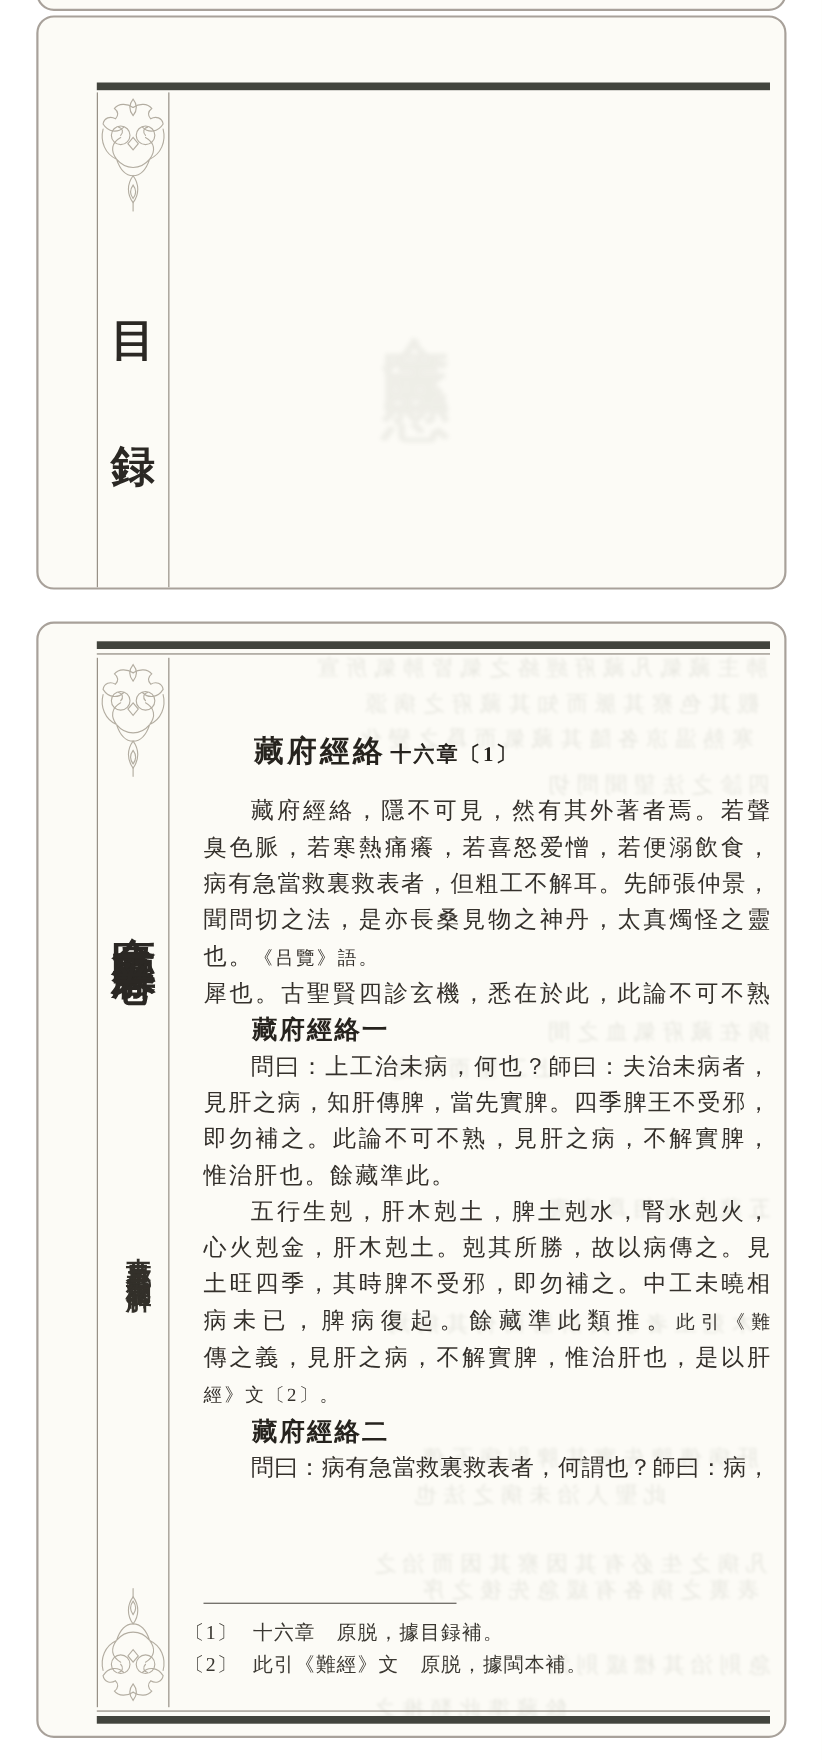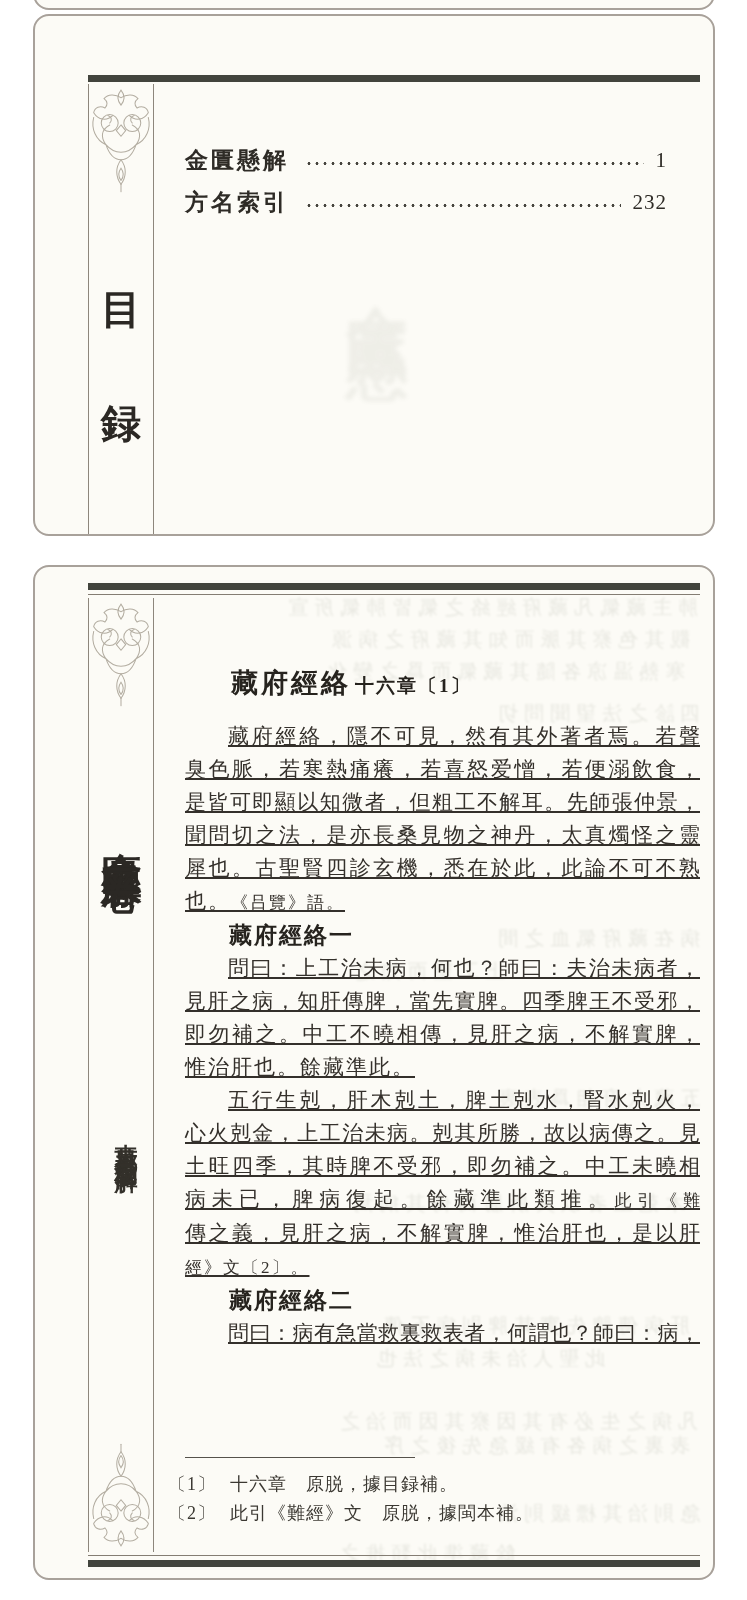--- a/index.html
+++ b/index.html
@@ -71,21 +71,21 @@
 
   .content{position:absolute;left:150px;top:96px;width:515px;color:#34302b;}
   .bheading{
     font-size:27px;font-weight:700;line-height:40px;margin:0 0 14px 0;
     padding-left:46px;letter-spacing:3px;color:#26231e;white-space:nowrap;
   }
   .bheading .hsuffix{font-size:19px;font-weight:600;letter-spacing:2px;margin-left:4px;}
   .para{margin:0;}
   .bline{
     font-size:21px;line-height:33px;letter-spacing:2px;
-    text-align:justify;text-justify:distribute;text-decoration:underline;
+    text-align:justify;text-justify:distribute;
   }
   .bline.full{text-align-last:justify;letter-spacing:0;}
   .bline.ind{padding-left:43px;}
   .bline .small{font-size:17px;}
   .sub{
     font-size:23px;font-weight:700;line-height:33px;padding-left:44px;
     letter-spacing:2px;color:#26231e;
   }
 
   .fsep{position:absolute;left:150px;top:890px;width:230px;height:1px;background:#55524b;}
@@ -135,32 +135,20 @@
           <use href="#orn"></use>
         </svg>
       <div class="mulu">
         <span>目</span>
         <span>録</span>
       </div>
     </div>
 
     <div class="ghost-v">金匱懸</div>
 
-    <div class="toc-rows">
-      <div class="toc-row">
-        <span class="toc-label">金匱懸解</span>
-        <span class="toc-leader"></span>
-        <span class="toc-page">1</span>
-      </div>
-      <div class="toc-row">
-        <span class="toc-label">方名索引</span>
-        <span class="toc-leader"></span>
-        <span class="toc-page">232</span>
-      </div>
-    </div>
   </div>
 </div>
 
 <div class="card" id="card-main">
   <div class="inner">
     <div class="rule-thick" style="top:16px"></div>
     <div class="rule-thin" style="top:27px"></div>
 
     <div class="strip" id="main-strip">
       <svg class="orn" viewBox="0 0 68 112">
@@ -195,35 +183,35 @@
       </div>
 
     <div class="content">
       <div class="bheading">
         <span>藏府經絡</span><span class="hsuffix">十六章〔1〕</span>
       </div>
       <div>
           <div class="para">
             <div class="bline full ind"><span>藏府經絡，隱不可見，然有其外著者焉。若聲</span></div>
             <div class="bline full"><span>臭色脈，若寒熱痛癢，若喜怒爱憎，若便溺飲食，</span></div>
-            <div class="bline full"><span>是皆可即顯以知微者，但粗工不解耳。先師張仲景，</span></div>
+            <div class="bline full"><span>病有急當救裏救表者，但粗工不解耳。先師張仲景，</span></div>
             <div class="bline full"><span>聞問切之法，是亦長桑見物之神丹，太真燭怪之靈</span></div>
+            <div class="bline"><span>也。</span><span class="small">《吕覽》語。</span></div>
             <div class="bline full"><span>犀也。古聖賢四診玄機，悉在於此，此論不可不熟</span></div>
-            <div class="bline"><span>也。</span><span class="small">《吕覽》語。</span></div>
           </div>
           <div class="sub">藏府經絡一</div>
           <div class="para">
             <div class="bline full ind"><span>問曰：上工治未病，何也？師曰：夫治未病者，</span></div>
             <div class="bline full"><span>見肝之病，知肝傳脾，當先實脾。四季脾王不受邪，</span></div>
-            <div class="bline full"><span>即勿補之。中工不曉相傳，見肝之病，不解實脾，</span></div>
+            <div class="bline full"><span>即勿補之。此論不可不熟，見肝之病，不解實脾，</span></div>
             <div class="bline"><span>惟治肝也。餘藏準此。</span></div>
           </div>
           <div class="para">
             <div class="bline full ind"><span>五行生剋，肝木剋土，脾土剋水，腎水剋火，</span></div>
-            <div class="bline full"><span>心火剋金，上工治未病。剋其所勝，故以病傳之。見</span></div>
+            <div class="bline full"><span>心火剋金，肝木剋土。剋其所勝，故以病傳之。見</span></div>
             <div class="bline full"><span>土旺四季，其時脾不受邪，即勿補之。中工未曉相</span></div>
             <div class="bline full"><span>病未已，脾病復起。餘藏準此類推。</span><span class="small">此引《難</span></div>
             <div class="bline full"><span>傳之義，見肝之病，不解實脾，惟治肝也，是以肝</span></div>
             <div class="bline"><span class="small">經》文〔2〕。</span></div>
           </div>
           <div class="sub">藏府經絡二</div>
           <div class="para">
             <div class="bline full ind"><span>問曰：病有急當救裏救表者，何謂也？師曰：病，</span></div>
           </div>
         </div>

